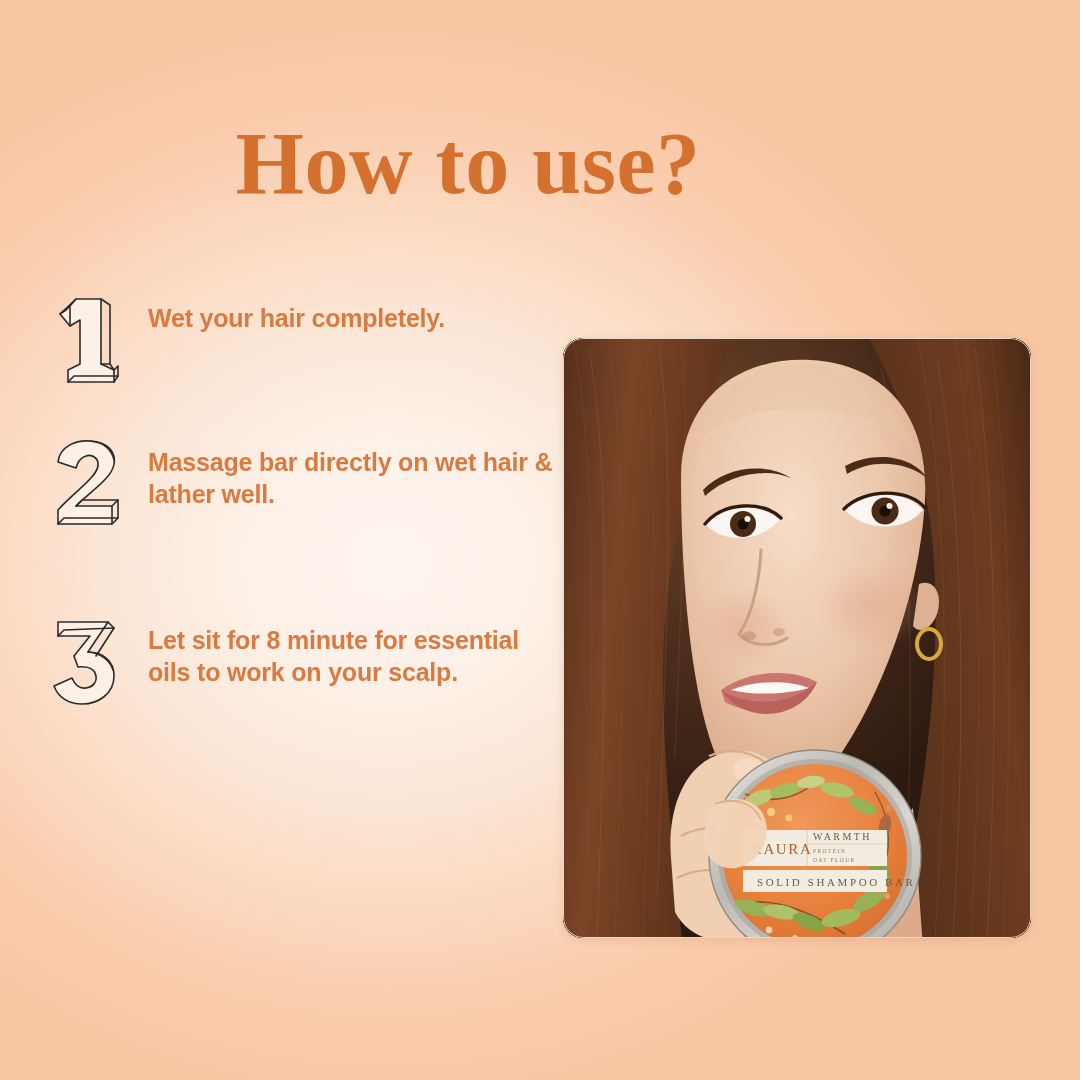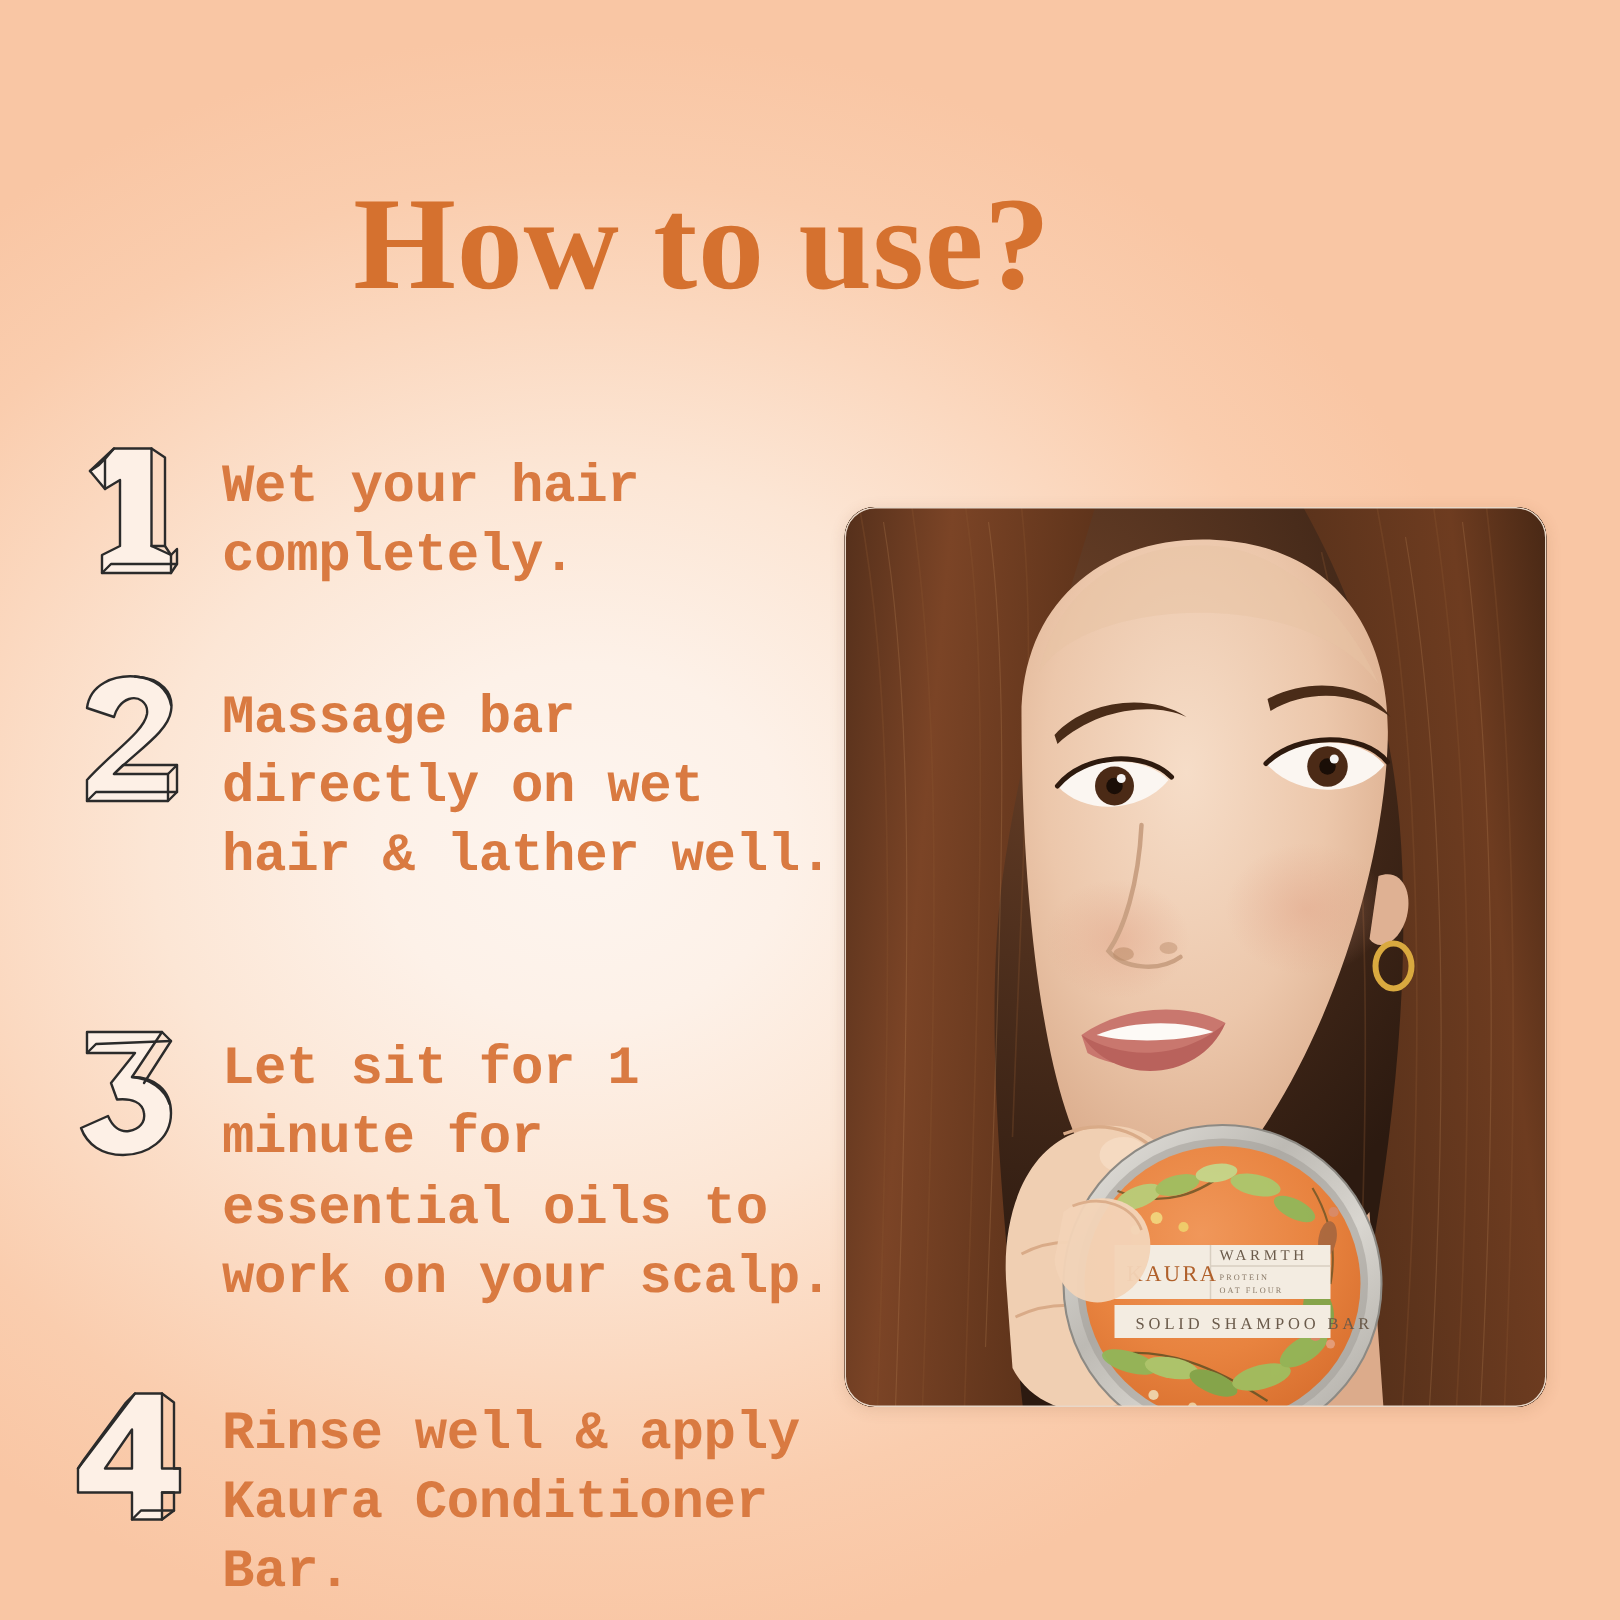--- a/index.html
+++ b/index.html
@@ -60,23 +60,23 @@
   .step-num {
     flex: 0 0 auto;
     width: 86px;
     height: 96px;
     position: relative;
     top: 2px;
   }
   .step-num svg { display: block; width: 100%; height: 100%; }
 
   .step-text {
-    font-family: Liberation Mono, monospace;
+    font-family: Liberation Sans, sans-serif;
     font-weight: bold;
-    font-size: 36px;
+    font-size: 25px;
     line-height: 1.28;
     color: #d97a41;
     letter-spacing: -0.2px;
     padding-top: 14px;
   }
 
   
   .step-1 { margin-bottom: 48px; }
   .step-2 { margin-bottom: 82px; }
   .step-3 { margin-bottom: 44px; }
@@ -138,36 +138,23 @@
       <div class="step-num">
         <svg viewBox="0 0 86 96" fill="none" stroke="#2b2b2b" stroke-width="1.6" stroke-linejoin="round" stroke-linecap="round">
           <path d="M12 10 L62 10 L42 40 C56 40, 68 48, 68 64 C68 82, 52 92, 36 92
                    C22 92, 12 85, 8 74 L26 66 C29 73, 34 77, 40 76 C47 75, 51 70, 50 64
                    C49 57, 42 54, 32 55 L28 44 L44 24 L12 24 Z" fill="#fdf0e6"></path>
           <path d="M62 10 L68 16 L50 44"></path>
           <path d="M42 40 C54 41, 64 48, 67 58"></path>
           <path d="M12 24 L18 18 L68 16"></path>
         </svg>
       </div>
-      <div class="step-text">Let sit for 1 minute for essential oils to work on your scalp.</div>
+      <div class="step-text">Let sit for 8 minute for essential oils to work on your scalp.</div>
     </div>
 
-    <div class="step step-4">
-      <div class="step-num">
-        <svg viewBox="0 0 86 96" fill="none" stroke="#2b2b2b" stroke-width="1.6" stroke-linejoin="round" stroke-linecap="round">
-          <path d="M44 8 L62 8 L62 58 L74 58 L74 74 L62 74 L62 92 L42 92 L42 74 L6 74
-                   L6 58 L44 8 Z M42 58 L42 32 L24 58 Z" fill="#fdf0e6"></path>
-          <path d="M62 8 L70 14 L70 58 L74 58"></path>
-          <path d="M62 74 L70 74 L70 86 L62 92"></path>
-          <path d="M42 92 L48 86 L70 86"></path>
-          <path d="M44 8 L38 14 L10 52 L6 58"></path>
-        </svg>
-      </div>
-      <div class="step-text">Rinse well &amp; apply Kaura Conditioner Bar.</div>
-    </div>
 
   </div>
 
   <div class="photo-frame">
     <svg viewBox="0 0 468 600" preserveAspectRatio="xMidYMid slice">
       <defs>
         <linearGradient id="hairL" x1="0" y1="0" x2="1" y2="0.3">
           <stop offset="0%" stop-color="#4a2a18"></stop>
           <stop offset="45%" stop-color="#7b4426"></stop>
           <stop offset="100%" stop-color="#5a3119"></stop>

